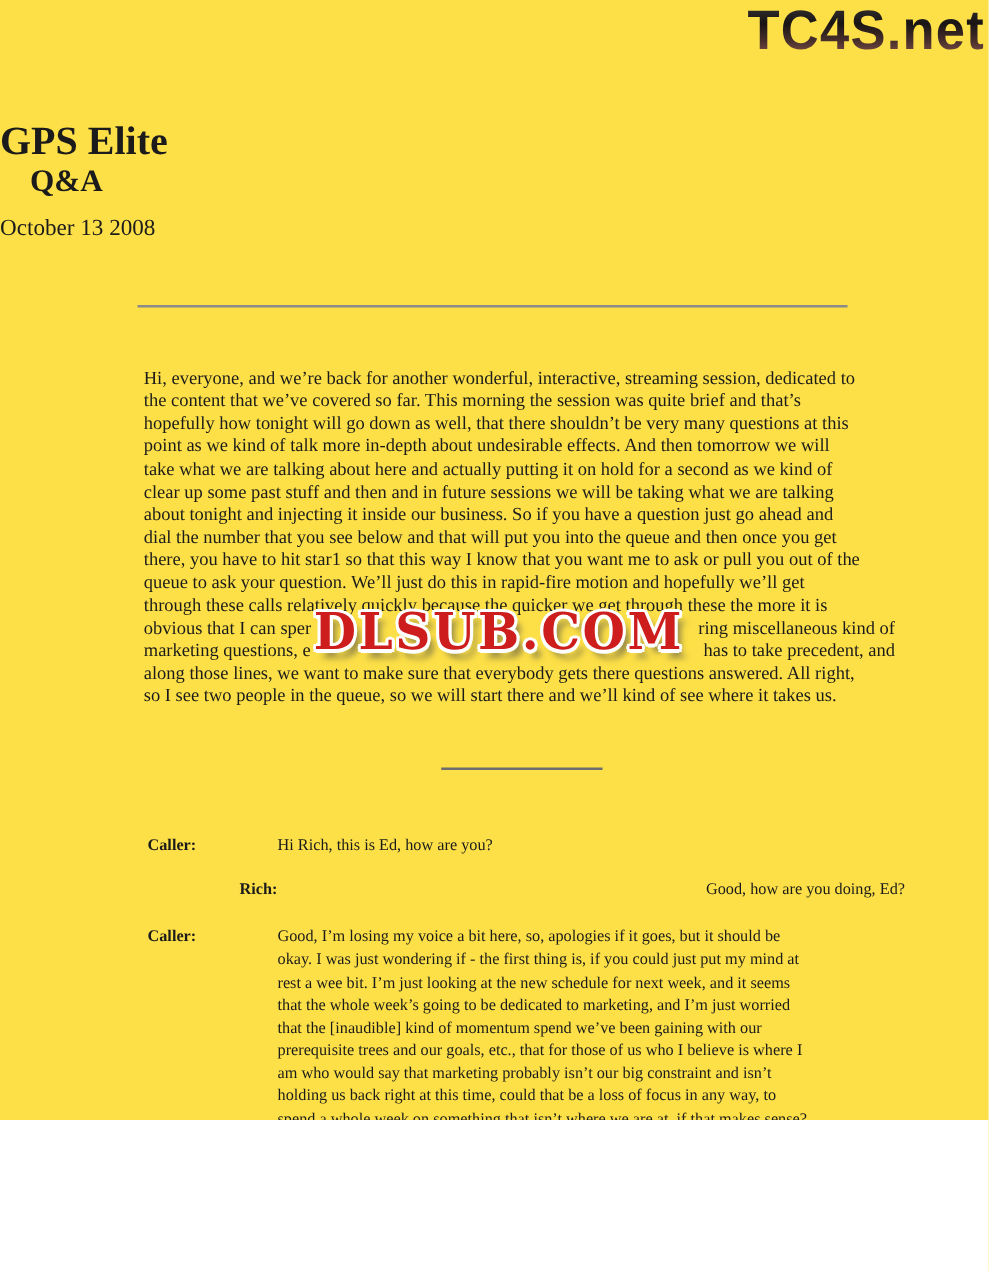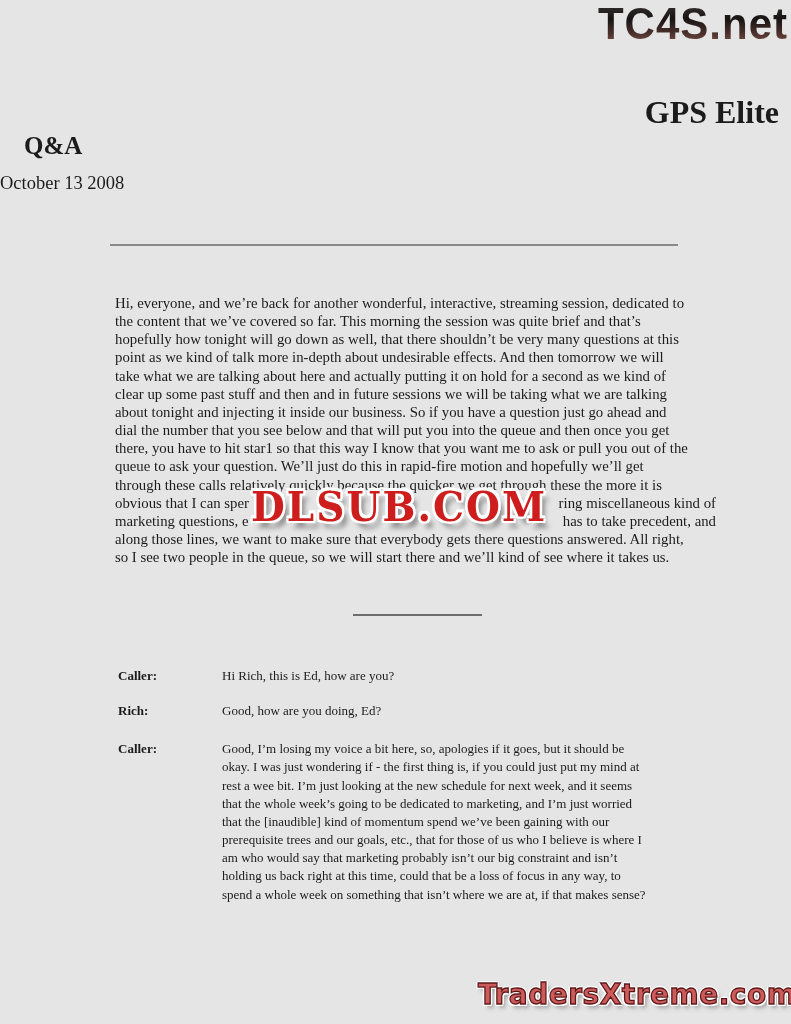--- a/index.html
+++ b/index.html
@@ -1,37 +1,37 @@
 <!DOCTYPE html>
 <html><head>
 <meta charset="utf-8">
 <style>
   html,body{margin:0;padding:0;background:#ffffff;}
   .page{
     position:relative;
-    width:791px;height:1024px;
-    background:#e5e5e5;
+    width:791px;height:896px;
+    background:#fde047;
     font-family:"Liberation Serif", serif;
     color:#1b1b1b;
     overflow:hidden;
   }
 
   
   .tc4s{
     position:absolute;top:2px;right:3px;
     font-family:"Liberation Sans", sans-serif;
     font-weight:bold;
     font-size:42px;line-height:1;
     letter-spacing:1px;
     transform:scaleY(1.06);transform-origin:top right;
     background:linear-gradient(180deg,#3a3434 0%,#181414 38%,#4a302c 70%,#8a584e 100%);
     -webkit-background-clip:text;background-clip:text;
     color:transparent;
   }
-  .doc-title{position:absolute;left:0;right:12px;top:96px;font-size:32px;line-height:1;font-weight:bold;text-align:right;}
+  .doc-title{position:absolute;left:0;right:12px;top:96px;font-size:32px;line-height:1;font-weight:bold;}
   .doc-subtitle{position:absolute;left:0;right:0;top:133px;font-size:25px;line-height:1;font-weight:bold;padding-left:24px;}
   .doc-date{position:absolute;left:0;right:0;top:174px;font-size:18.5px;line-height:1;}
 
   
   .rule-long{position:absolute;top:244px;left:110px;width:568px;border-top:2px solid #8a8a8a;}
   .rule-short{position:absolute;top:614px;left:353px;width:129px;border-top:2px solid #6d6d6d;}
 
   
   .intro{
     position:absolute;top:294px;left:115px;width:601px;
@@ -57,21 +57,21 @@
       5px 7px 5px rgba(70,70,70,0.55);
   }
 
   
   .dialogue{
     position:absolute;top:667px;left:118px;width:606px;
     font-size:13px;line-height:18.15px;
   }
   .drow{display:flex;align-items:flex-start;}
   .drow.gap-sm{margin-bottom:17px;}
-  .drow.gap-md{margin-bottom:20px;}
+  .drow.gap-md{margin-bottom:20px;text-align:right;}
   .spk{width:104px;flex:0 0 104px;font-weight:bold;}
   .utt{flex:1;}
   .uline{white-space:nowrap;}
 
   
   .txlogo{
     position:absolute;top:981px;left:478px;
     font-family:"DejaVu Sans", sans-serif;
     font-weight:bold;
     font-size:28px;line-height:1;

